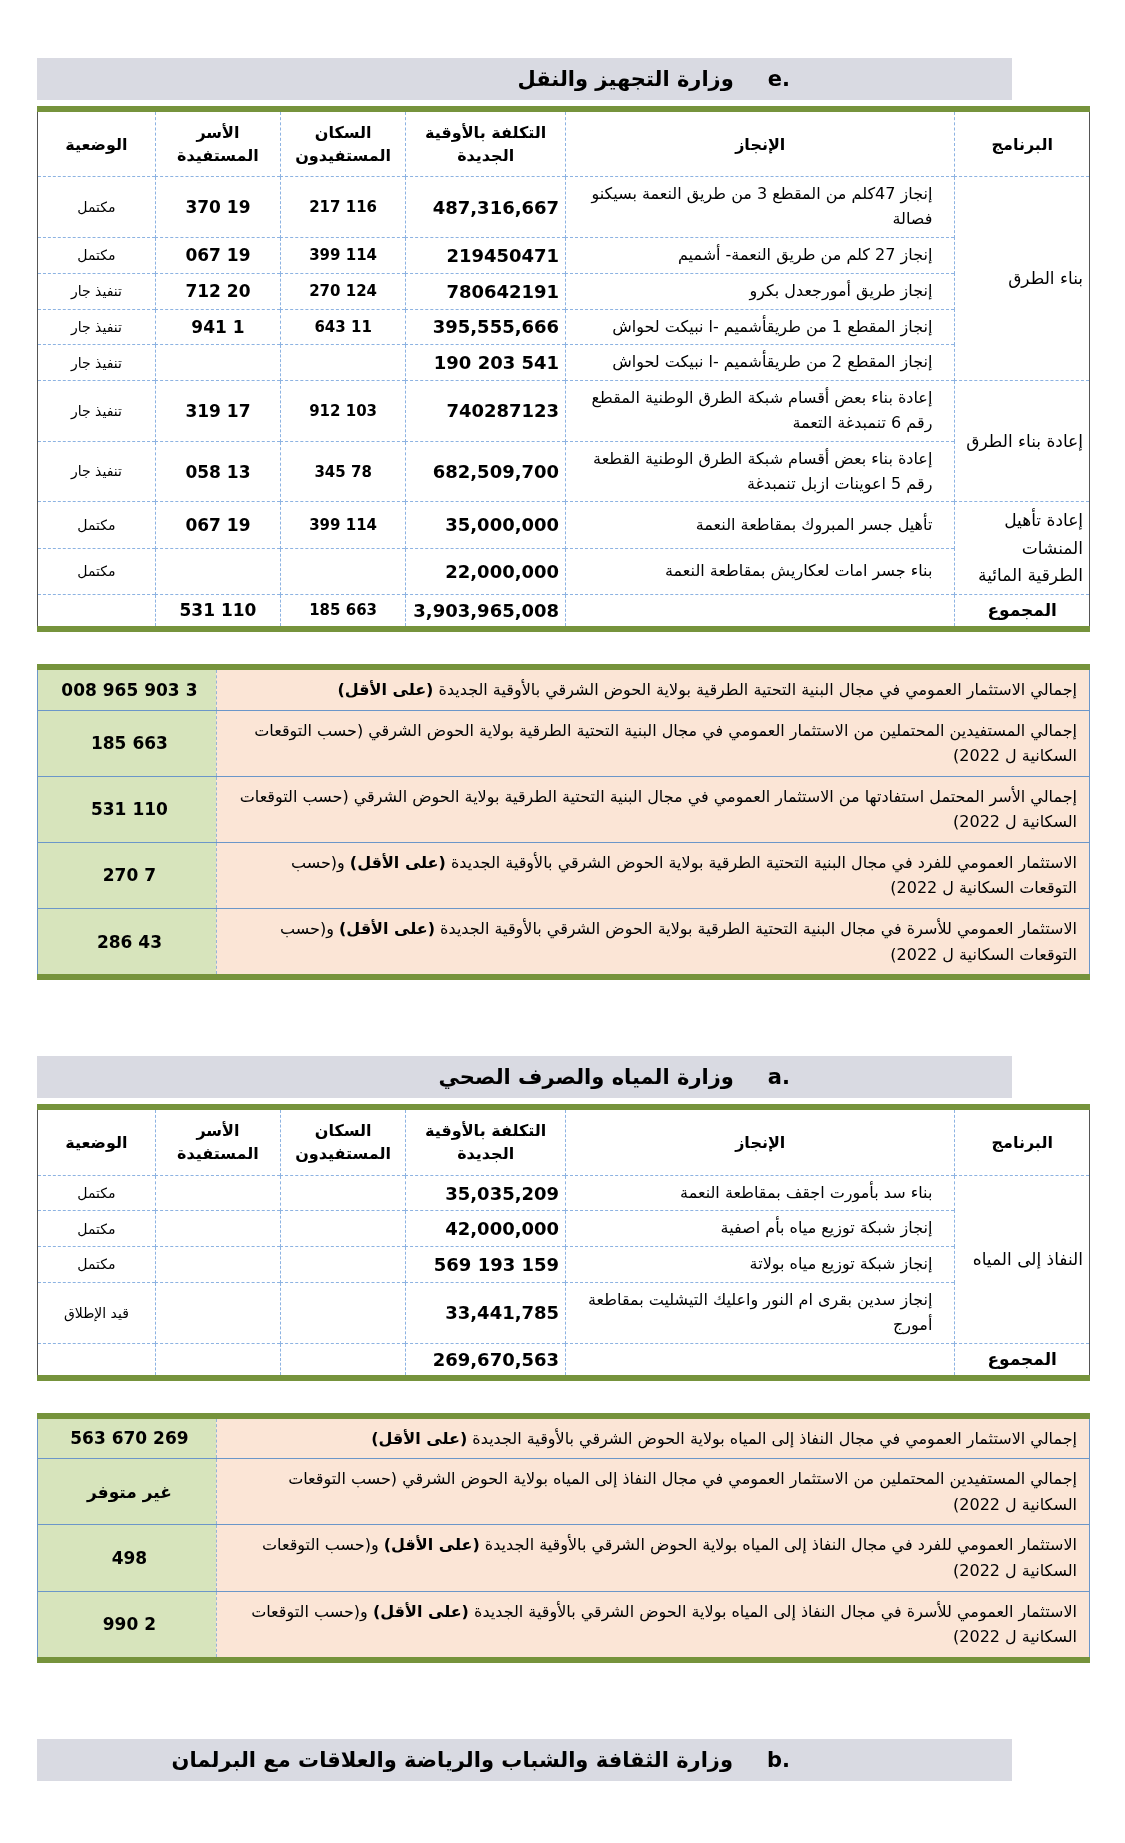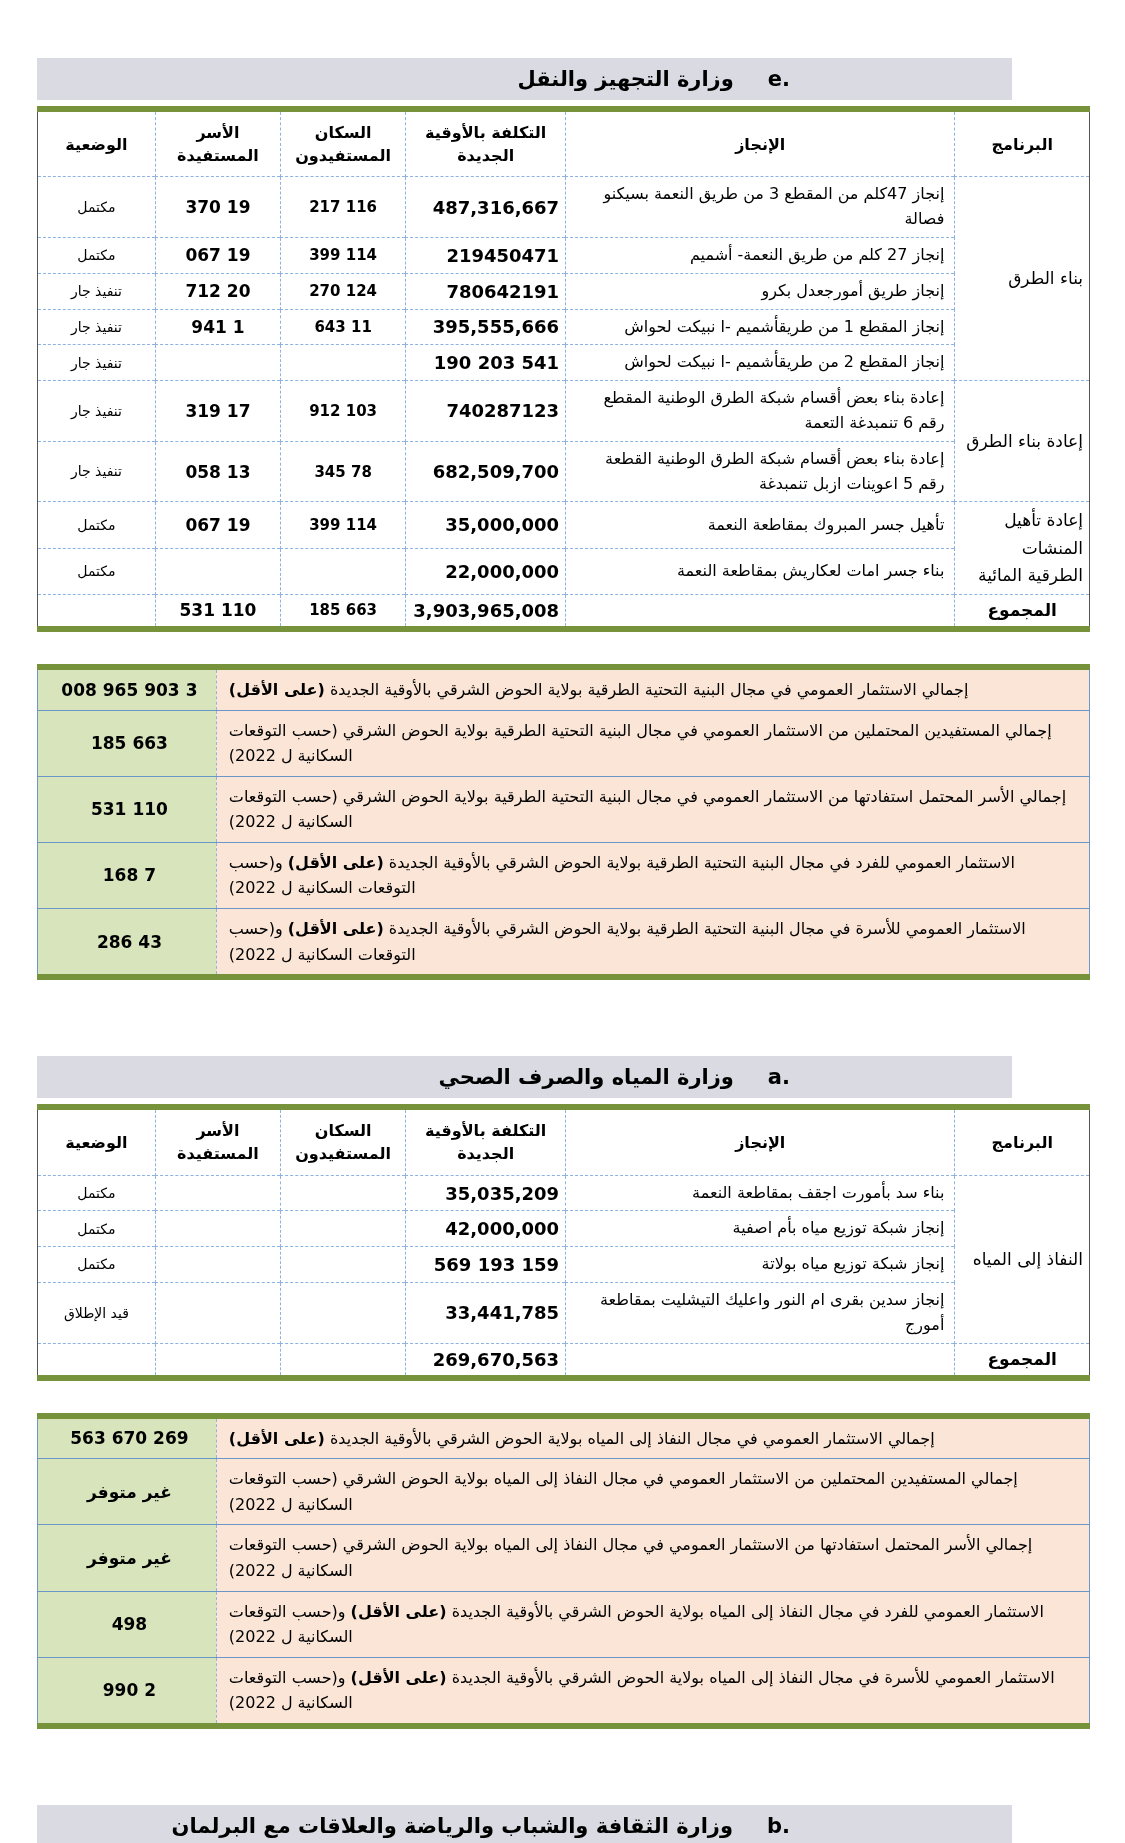--- a/index.html
+++ b/index.html
@@ -38,37 +38,37 @@
   }
   .data-table th,.data-table td{
     border:1px dashed #8db3e2;
     padding:5px 6px;vertical-align:middle;
   }
   .data-table th{
     font-weight:bold;font-size:16px;text-align:center;line-height:1.45;
     padding-top:9px;padding-bottom:9px;
   }
   td.program-cell{text-align:right;font-size:17px;line-height:1.6;}
-  td.achievement{text-align:right;font-size:16px;line-height:1.55;padding-right:10px;padding-left:10px;}
+  td.achievement{text-align:right;font-size:16px;line-height:1.55;padding-right:22px;padding-left:10px;}
   td.cost{font-size:18px;font-weight:600;}
   td.population{text-align:center;font-size:15px;font-weight:600;}
   td.families{text-align:center;font-size:17px;font-weight:600;}
   td.status{text-align:center;font-size:14px;line-height:1.45;}
   tr.total-row td{font-weight:bold;}
   td.total-label{text-align:center;font-size:17px;font-weight:bold;}
 
   
   .summary-table{
     width:100%;border-collapse:collapse;direction:rtl;
     border-top:6px solid #76933C;border-bottom:6px solid #76933C;
     margin-top:32px;
   }
   .summary-table td{border:1.5px solid #6b96c9;}
   td.sum-label{
-    background:#fbe5d6;text-align:left;font-size:16px;line-height:1.6;
+    background:#fbe5d6;text-align:right;font-size:16px;line-height:1.6;
     width:83%;padding:7px 12px;
     border-left:1px dashed #95b3d7;
   }
   td.sum-value{
     background:#d7e4bc;text-align:center;vertical-align:middle;
     font-weight:bold;font-size:17px;
     border-right:1px dashed #95b3d7;
     padding-left:6px;
   }
 </style>
@@ -186,21 +186,21 @@
           <tr>
             <td class="sum-label">إجمالي المستفيدين المحتملين من الاستثمار العمومي في مجال البنية التحتية الطرقية بولاية الحوض الشرقي (حسب التوقعات السكانية ل 2022)</td>
             <td class="sum-value">663 185</td>
           </tr>
           <tr>
             <td class="sum-label">إجمالي الأسر المحتمل استفادتها من الاستثمار العمومي في مجال البنية التحتية الطرقية بولاية الحوض الشرقي (حسب التوقعات السكانية ل 2022)</td>
             <td class="sum-value">110 531</td>
           </tr>
           <tr>
             <td class="sum-label">الاستثمار العمومي للفرد في مجال البنية التحتية الطرقية بولاية الحوض الشرقي بالأوقية الجديدة <b>(على الأقل)</b> و(حسب التوقعات السكانية ل 2022)</td>
-            <td class="sum-value">7 168</td>
+            <td class="sum-value">7 270</td>
           </tr>
           <tr>
             <td class="sum-label">الاستثمار العمومي للأسرة في مجال البنية التحتية الطرقية بولاية الحوض الشرقي بالأوقية الجديدة <b>(على الأقل)</b> و(حسب التوقعات السكانية ل 2022)</td>
             <td class="sum-value">43 286</td>
           </tr>
         </tbody>
       </table>
       <div class="section-header">
         <span class="sec-letter">a.</span>
         <span class="sec-title">وزارة المياه والصرف الصحي</span>
@@ -268,24 +268,20 @@
         <tbody>
           <tr>
             <td class="sum-label">إجمالي الاستثمار العمومي في مجال النفاذ إلى المياه بولاية الحوض الشرقي بالأوقية الجديدة <b>(على الأقل)</b></td>
             <td class="sum-value">269 670 563</td>
           </tr>
           <tr>
             <td class="sum-label">إجمالي المستفيدين المحتملين من الاستثمار العمومي في مجال النفاذ إلى المياه بولاية الحوض الشرقي (حسب التوقعات السكانية ل 2022)</td>
             <td class="sum-value">غير متوفر</td>
           </tr>
           <tr>
-            <td class="sum-label">إجمالي الأسر المحتمل استفادتها من الاستثمار العمومي في مجال النفاذ إلى المياه بولاية الحوض الشرقي (حسب التوقعات السكانية ل 2022)</td>
-            <td class="sum-value">غير متوفر</td>
-          </tr>
-          <tr>
             <td class="sum-label">الاستثمار العمومي للفرد في مجال النفاذ إلى المياه بولاية الحوض الشرقي بالأوقية الجديدة <b>(على الأقل)</b> و(حسب التوقعات السكانية ل 2022)</td>
             <td class="sum-value">498</td>
           </tr>
           <tr>
             <td class="sum-label">الاستثمار العمومي للأسرة في مجال النفاذ إلى المياه بولاية الحوض الشرقي بالأوقية الجديدة <b>(على الأقل)</b> و(حسب التوقعات السكانية ل 2022)</td>
             <td class="sum-value">2 990</td>
           </tr>
         </tbody>
       </table>
       <div class="section-header">

